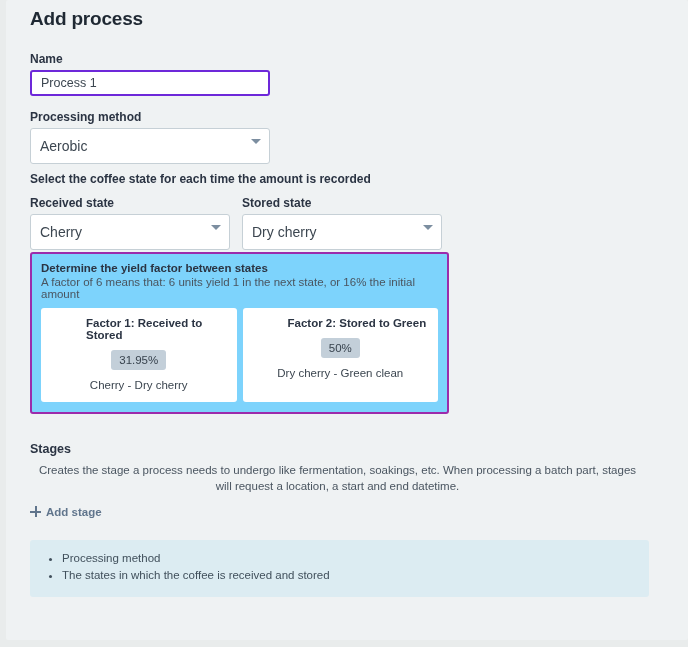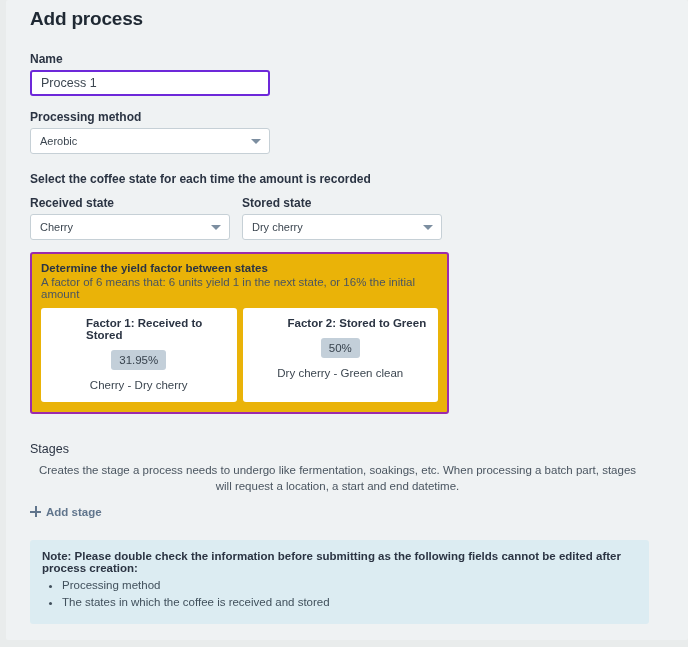--- a/index.html
+++ b/index.html
@@ -49,23 +49,23 @@
     font-family: "Liberation Sans", sans-serif;
   }
   .select-wrap {
     position: relative;
     width: 240px;
     height: 26px;
   }
   .select-wrap.wide { width: 200px; }
   .select-box {
     width: 100%;
-    height: 26px;
+    height: 36px;
     padding: 0 26px 0 9px;
-    font-size: 11px;
+    font-size: 14px;
     color: #3c4650;
     background: #ffffff;
     border: 1px solid #c6d0d6;
     border-radius: 3px;
     display: flex;
     align-items: center;
     cursor: default;
   }
   .caret {
     position: absolute;
@@ -85,21 +85,21 @@
   .states-row {
     display: flex;
     gap: 12px;
   }
   .state-col { width: 200px; }
 
   
   .yield-panel {
     border: 2px solid #9c2bab;
     border-radius: 3px;
-    background: #eab308;
+    background: #7dd3fc;
     padding: 8px 9px 10px 9px;
     width: 419px;
   }
   .yield-title {
     font-size: 11.5px;
     font-weight: bold;
     color: #2b3443;
     margin: 0 0 2px 0;
   }
   .yield-sub {
@@ -156,21 +156,21 @@
     resize: both;
     font-family: "Liberation Sans", sans-serif;
     font-size: 12.5px;
     color: #3c4650;
     padding: 5px 8px;
   }
 
   
   .stages-title {
     font-size: 12.5px;
-    font-weight: normal;
+    font-weight: bold;
     color: #2b3443;
     margin: 0 0 7px 0;
   }
   .stages-desc {
     font-size: 11.5px;
     color: #4a5560;
     line-height: 1.35;
     margin: 0 0 9px 0;
     width: 615px;
     text-align: center;
@@ -310,21 +310,20 @@
       <div class="stages-desc">Creates the stage a process needs to undergo like fermentation, soakings, etc. When processing a batch part, stages will request a location, a start and end datetime.</div>
       <button class="add-stage">
         <span class="plus-icon"></span>
         <span>Add stage</span>
       </button>
     </div>
 
     <div style="height:19px"></div>
 
     <div class="info-box">
-      <div class="info-heading">Note: Please double check the information before submitting as the following fields cannot be edited after process creation:</div>
       <ul class="info-list">
         <li>Processing method</li>
         <li>The states in which the coffee is received and stored</li>
       </ul>
     </div>
 
   </div>
 
 </div>
 

